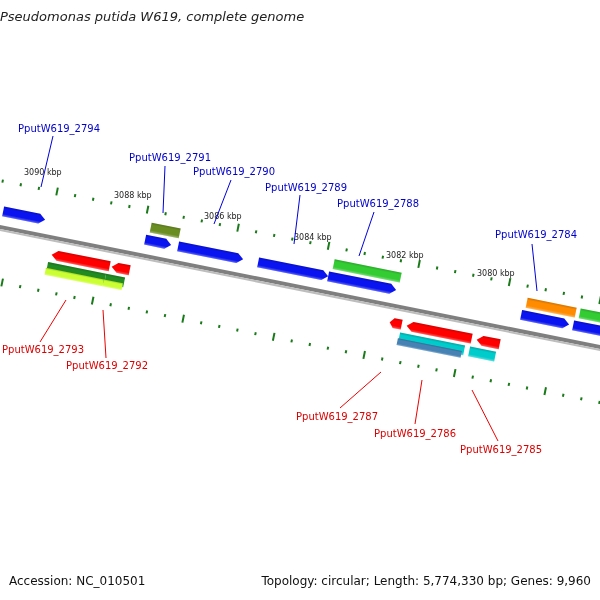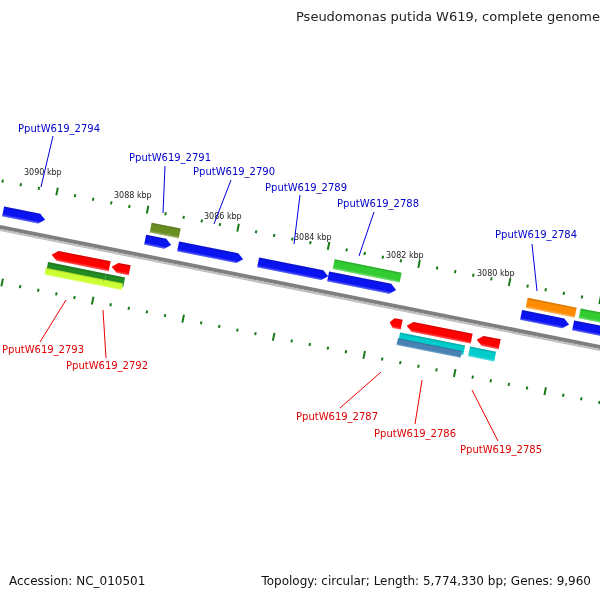--- a/index.html
+++ b/index.html
@@ -1,17 +1,17 @@
 <!DOCTYPE html>
 <html><head>
 <meta charset="utf-8">
 <style>
   html,body{margin:0;padding:0;background:#fff;}
   body{width:600px;height:600px;position:relative;overflow:hidden;font-family:"DejaVu Sans",sans-serif;}
-  #title{position:absolute;top:9px;left:0;width:600px;text-align:right;font-size:13px;color:#222;}
+  #title{position:absolute;top:9px;left:0;width:600px;text-align:left;font-size:13px;font-style:italic;color:#222;}
   #footer-left{position:absolute;top:574px;left:9px;font-size:12px;color:#111;}
   #footer-right{position:absolute;top:574px;right:9px;font-size:12px;color:#111;}
   svg{position:absolute;top:0;left:0;}
   .lbl{font-family:"DejaVu Sans",sans-serif;font-size:10px;}
   .kbp{font-family:"DejaVu Sans",sans-serif;font-size:8px;fill:#222;}
 </style>
 </head>
 <body>
 
 <div id="title">Pseudomonas putida W619, complete genome</div>

